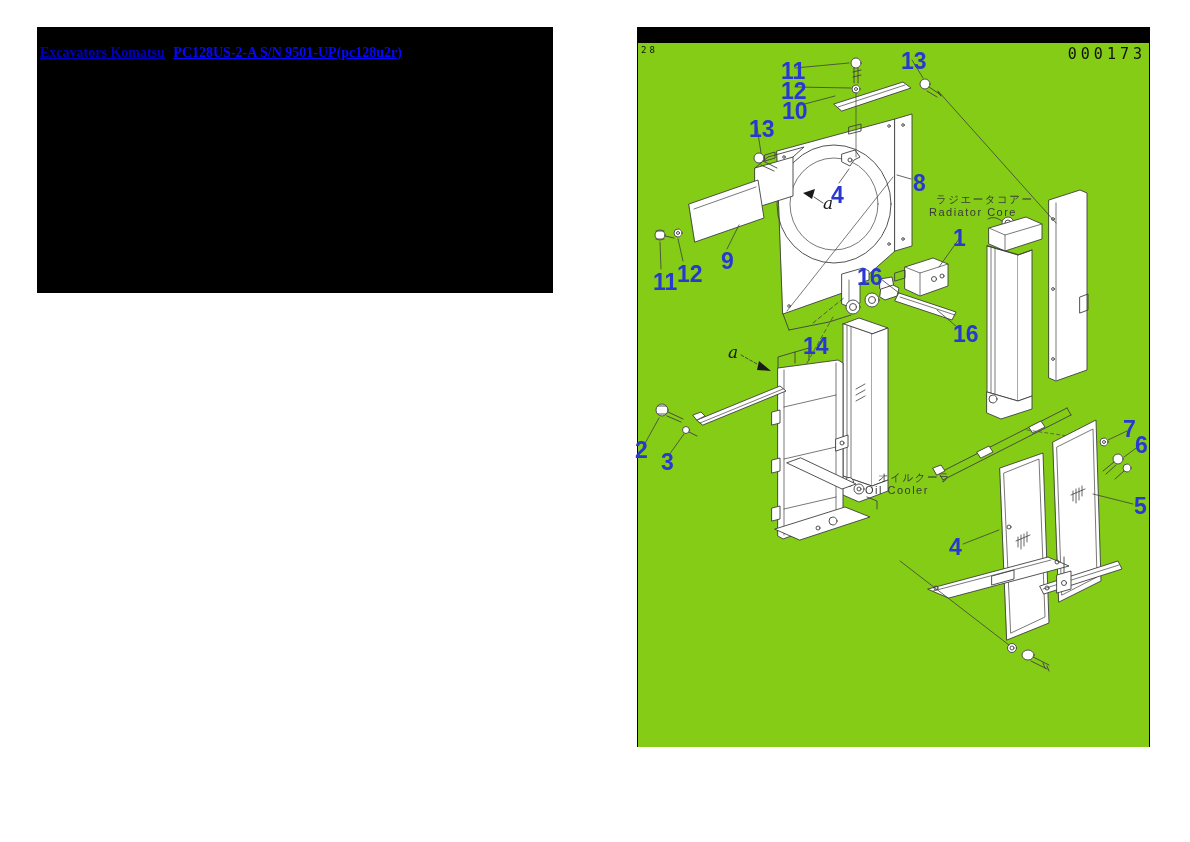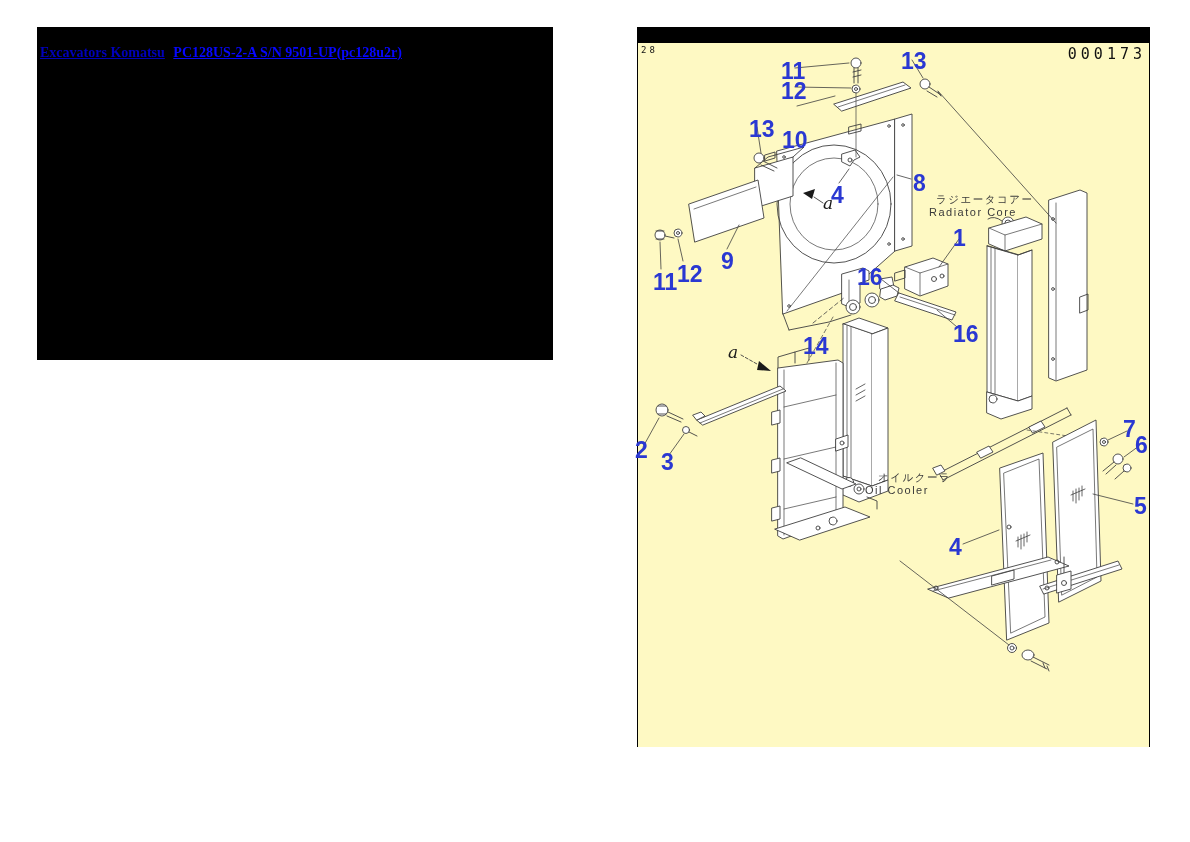--- a/index.html
+++ b/index.html
@@ -1,26 +1,26 @@
 <!DOCTYPE html>
 <html><head>
 <meta charset="utf-8">
 <style>
   html,body{margin:0;padding:0;}
   body{
     width:1190px;height:842px;background:#ffffff;position:relative;overflow:hidden;
     font-family:"Liberation Sans",sans-serif;
   }
   
-  .nav-panel{position:absolute;left:37px;top:27px;width:516px;height:333px;background:#000;}
+  .nav-panel{position:absolute;left:37px;top:27px;width:516px;height:266px;background:#000;}
   .nav-links{position:absolute;left:3px;top:18px;white-space:nowrap;
     font-family:"Liberation Serif",serif;font-weight:bold;font-size:14px;}
   .nav-links a{text-decoration:underline;cursor:pointer;margin-right:5px;}
   
-  .diagram{position:absolute;left:637px;top:27px;width:513px;height:720px;background:#fef9c3;text-decoration:underline;}
+  .diagram{position:absolute;left:637px;top:27px;width:513px;height:720px;background:#84cc16;text-decoration:underline;}
   .diagram .topbar{position:absolute;left:0;top:0;width:513px;height:16px;background:#000;}
   .diagram .side{position:absolute;top:16px;bottom:0;width:1px;background:#000;}
   .diagram .side.l{left:0;}
   .diagram .side.r{right:0;}
   .sheet-num{position:absolute;left:4px;top:18px;font-family:"DejaVu Sans Mono",monospace;
     font-size:9px;letter-spacing:3px;color:#111;}
   .fig-code{position:absolute;right:4px;top:18px;font-family:"DejaVu Sans Mono",monospace;
     font-size:15px;letter-spacing:4px;color:#111;}
   svg.drawing{position:absolute;left:0;top:0;}
   .jp-label{position:absolute;font-size:10.5px;color:#3a3a3a;letter-spacing:1.5px;
@@ -268,21 +268,21 @@
   </svg>
 
   <div class="jp-label" style="left:299px;top:166px">ラジエータコアー</div>
   <div class="en-label" style="left:292px;top:179px">Radiator Core</div>
   <div class="jp-label" style="left:241px;top:444px">オイルクーラ</div>
   <div class="en-label" style="left:228px;top:457px">Oil Cooler</div>
 
   <div id="callout-layer">
       <div class="callout" style="left: 144px; top: 33px; color: rgb(42, 56, 210);">11</div>
       <div class="callout" style="left: 144px; top: 53px; color: rgb(42, 56, 210);">12</div>
-      <div class="callout" style="left: 145px; top: 73px; color: rgb(42, 56, 210); margin-top: 29px;">10</div>
+      <div class="callout" style="left: 145px; top: 73px; color: rgb(42, 56, 210);">10</div>
       <div class="callout" style="left: 264px; top: 23px; color: rgb(42, 56, 210);">13</div>
       <div class="callout" style="left: 112px; top: 91px; color: rgb(42, 56, 210);">13</div>
       <div class="callout" style="left: 276px; top: 145px; color: rgb(42, 56, 210);">8</div>
       <div class="callout" style="left: 194px; top: 157px; color: rgb(42, 56, 210);">4</div>
       <div class="callout" style="left: 316px; top: 200px; color: rgb(42, 56, 210);">1</div>
       <div class="callout" style="left: 84px; top: 223px; color: rgb(42, 56, 210);">9</div>
       <div class="callout" style="left: 40px; top: 236px; color: rgb(42, 56, 210);">12</div>
       <div class="callout" style="left: 16px; top: 244px; color: rgb(42, 56, 210);">11</div>
       <div class="callout" style="left: 220px; top: 239px; color: rgb(42, 56, 210);">16</div>
       <div class="callout" style="left: 166px; top: 308px; color: rgb(42, 56, 210);">14</div>

